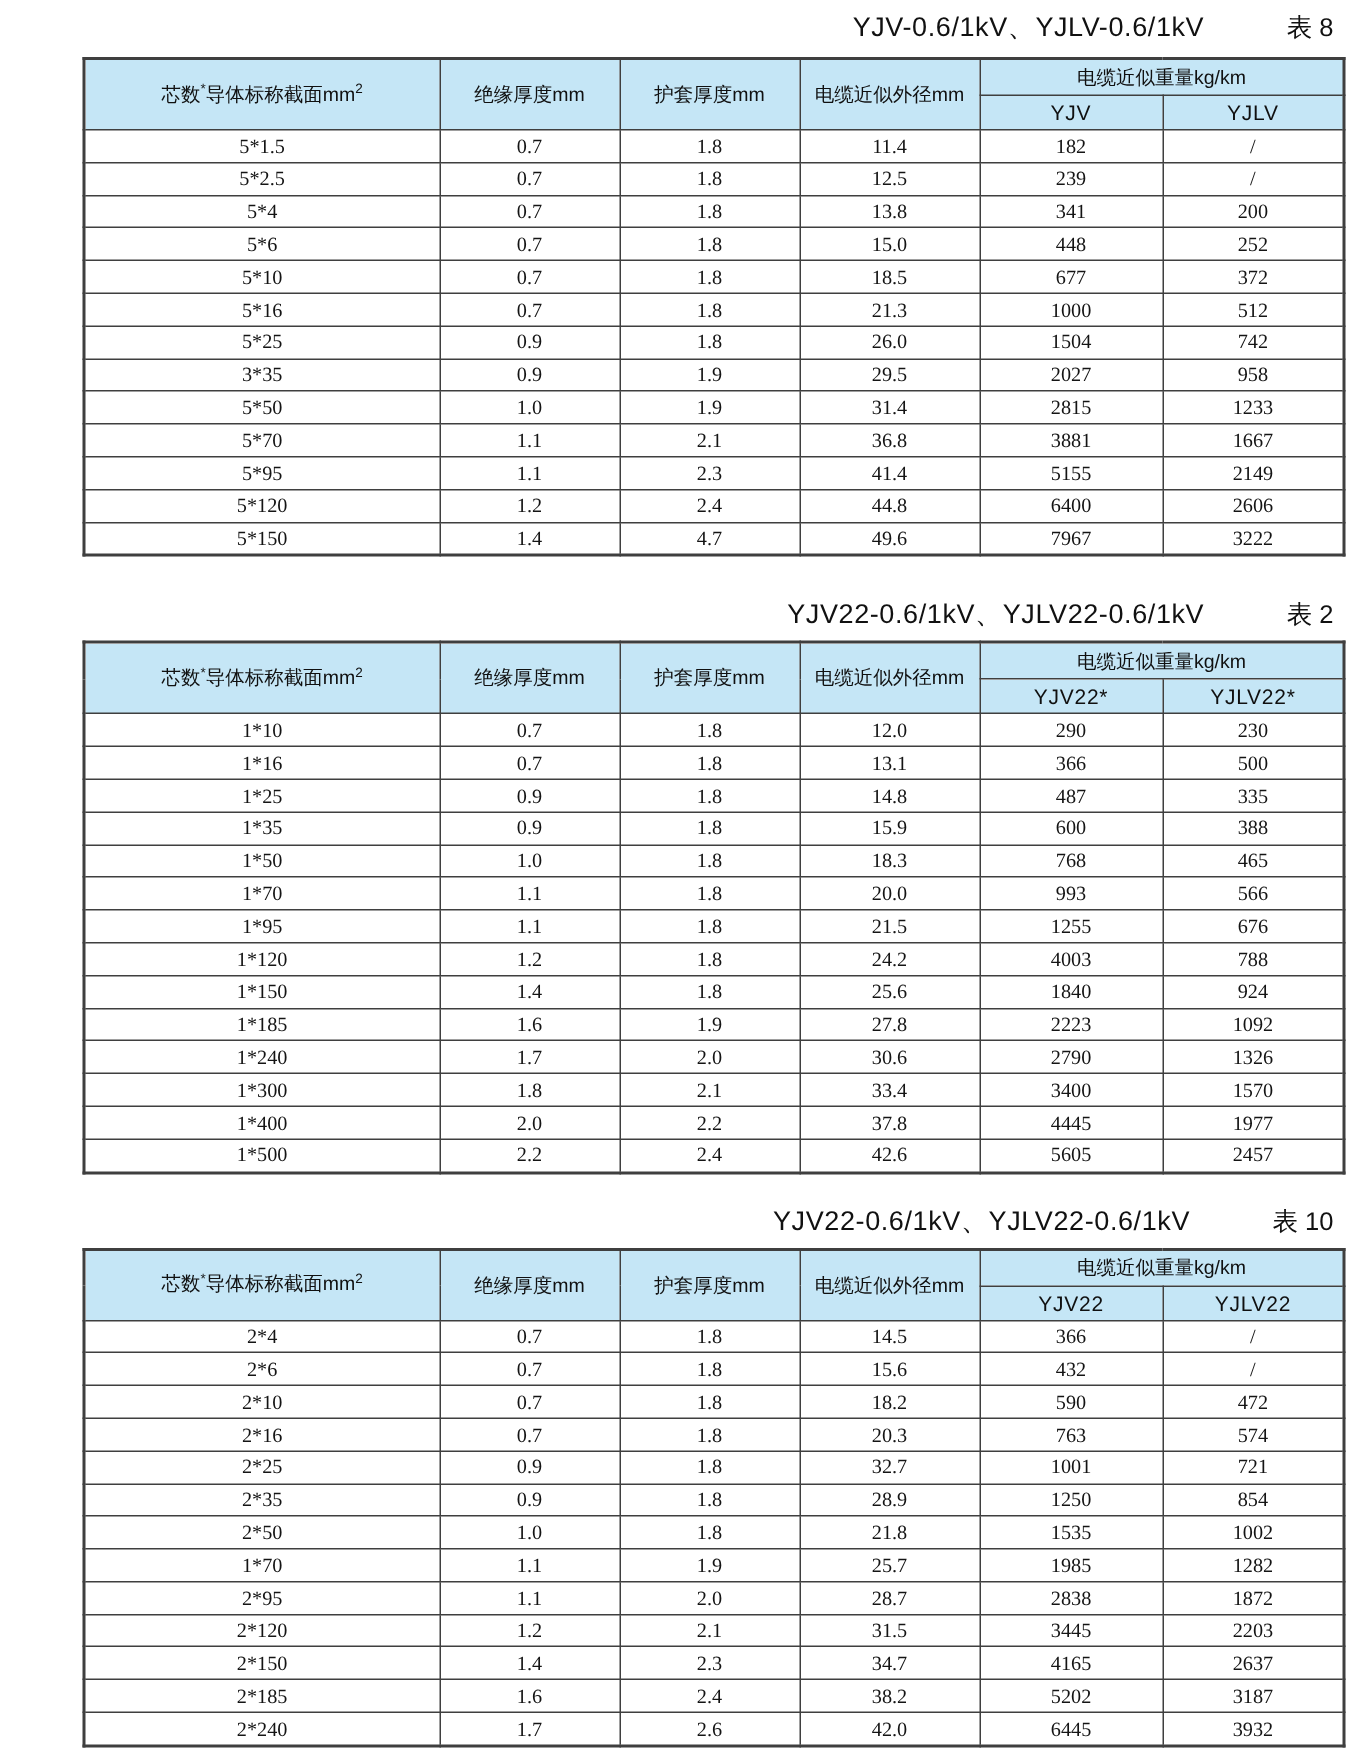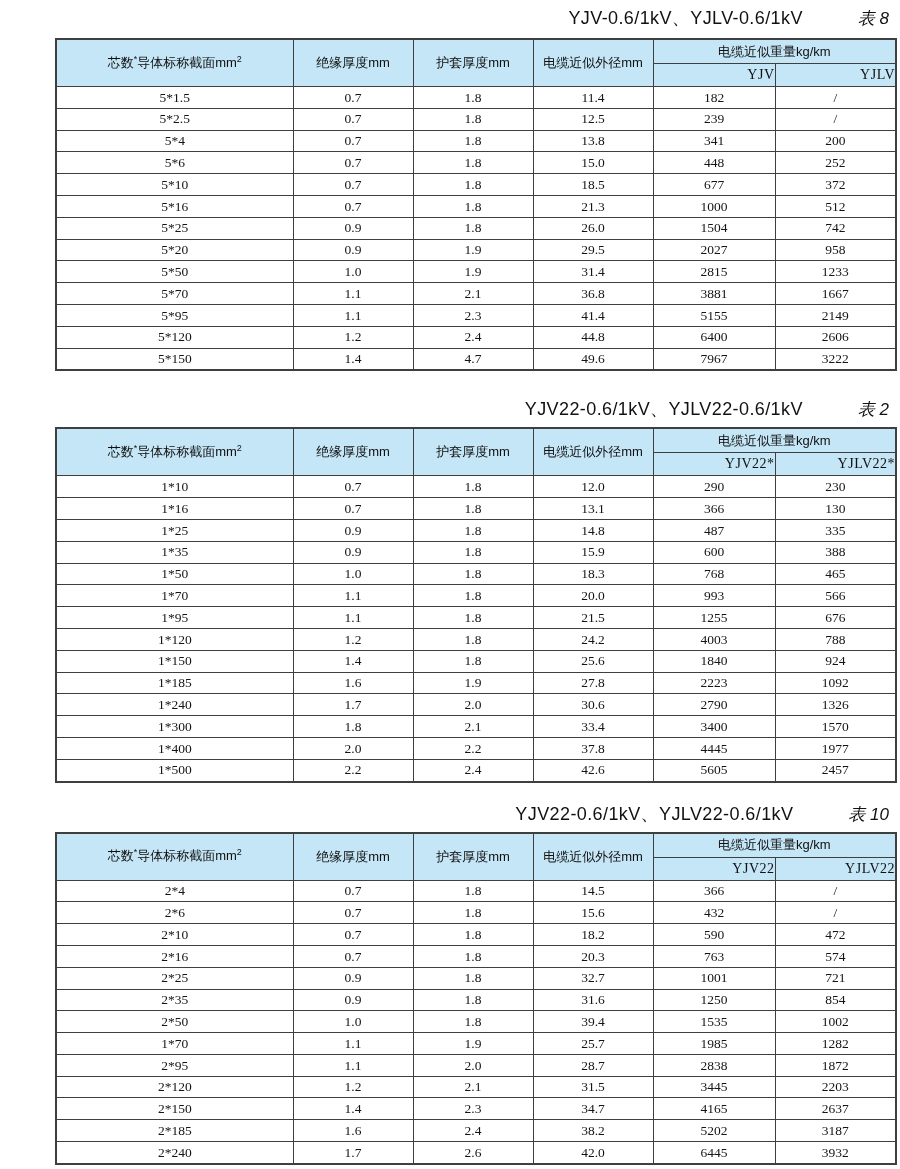--- a/index.html
+++ b/index.html
@@ -24,21 +24,20 @@
   .doc-title {
     font-size: 18px;
     color: #111111;
     letter-spacing: 0.4px;
     white-space: nowrap;
   }
   .table-no {
     font-size: 17px;
     color: #111111;
     white-space: nowrap;
-    font-style: italic;
   }
   .sec-8 .title-row { padding-top: 5px; }
   .sec-8 .spec-table { margin-top: 7px; }
   .sec-9 .title-row { margin-top: 25px; }
   .sec-9 .spec-table { margin-top: 5px; }
   .sec-10 .title-row { margin-top: 18px; }
   .sec-10 .spec-table { margin-top: 5px; }
 
   .spec-table {
     border-collapse: collapse;
@@ -58,24 +57,23 @@
     background: var(--header-bg, #c5e6f6);
     font-weight: normal;
     font-size: 13px;
     color: #101010;
     font-family: "Liberation Sans", sans-serif;
   }
   .spec-table thead tr.h1 th { height: 23px; }
   .spec-table thead tr.h2 th { height: 22px; }
   .spec-table th sup { font-size: 9px; }
   .spec-table th.sub-th {
-    font-family: Liberation Serif, serif;
+    font-family: Liberation Sans, sans-serif;
     font-size: 14px;
     letter-spacing: 0.5px;
-    text-align: right;
   }
   .spec-table td {
     height: 20.8px;
     font-family: "Liberation Serif", serif;
     font-size: 13.5px;
     color: var(--text-color, #141414);
     line-height: 1;
   }
 </style>
 </head>
@@ -161,21 +159,21 @@
           </tr>
           <tr>
             <td>5*25</td>
             <td>0.9</td>
             <td>1.8</td>
             <td>26.0</td>
             <td>1504</td>
             <td>742</td>
           </tr>
           <tr>
-            <td>5*20</td>
+            <td>3*35</td>
             <td>0.9</td>
             <td>1.9</td>
             <td>29.5</td>
             <td>2027</td>
             <td>958</td>
           </tr>
           <tr>
             <td>5*50</td>
             <td>1.0</td>
             <td>1.9</td>
@@ -254,21 +252,21 @@
             <td>12.0</td>
             <td>290</td>
             <td>230</td>
           </tr>
           <tr>
             <td>1*16</td>
             <td>0.7</td>
             <td>1.8</td>
             <td>13.1</td>
             <td>366</td>
-            <td>130</td>
+            <td>500</td>
           </tr>
           <tr>
             <td>1*25</td>
             <td>0.9</td>
             <td>1.8</td>
             <td>14.8</td>
             <td>487</td>
             <td>335</td>
           </tr>
           <tr>
@@ -428,29 +426,29 @@
             <td>0.9</td>
             <td>1.8</td>
             <td>32.7</td>
             <td>1001</td>
             <td>721</td>
           </tr>
           <tr>
             <td>2*35</td>
             <td>0.9</td>
             <td>1.8</td>
-            <td>31.6</td>
+            <td>28.9</td>
             <td>1250</td>
             <td>854</td>
           </tr>
           <tr>
             <td>2*50</td>
             <td>1.0</td>
             <td>1.8</td>
-            <td>39.4</td>
+            <td>21.8</td>
             <td>1535</td>
             <td>1002</td>
           </tr>
           <tr>
             <td>1*70</td>
             <td>1.1</td>
             <td>1.9</td>
             <td>25.7</td>
             <td>1985</td>
             <td>1282</td>

